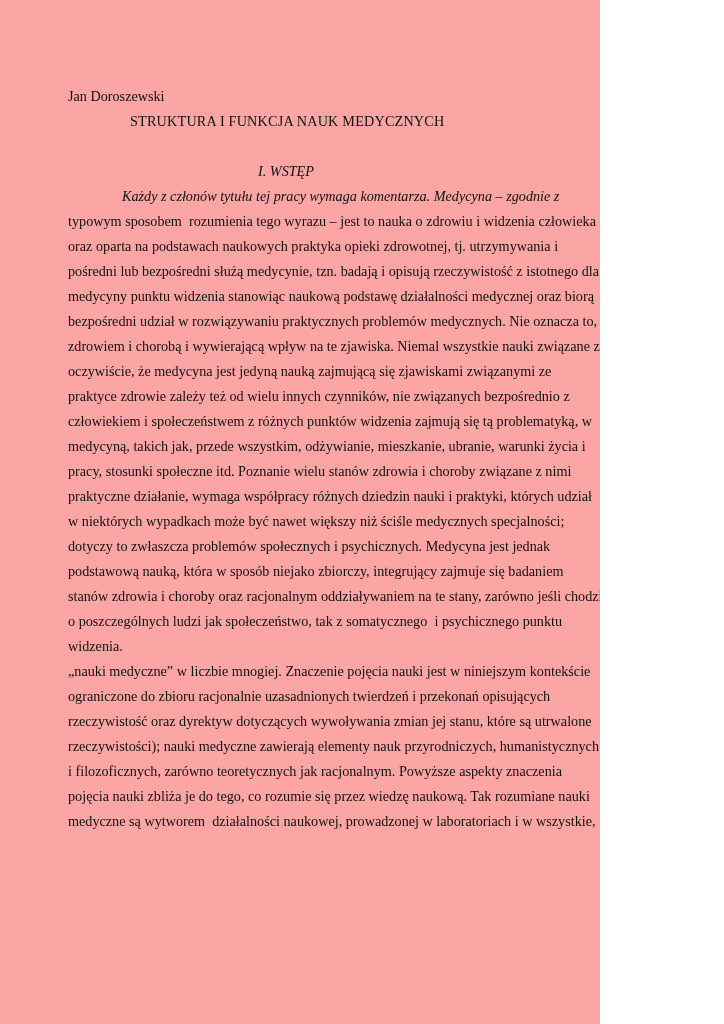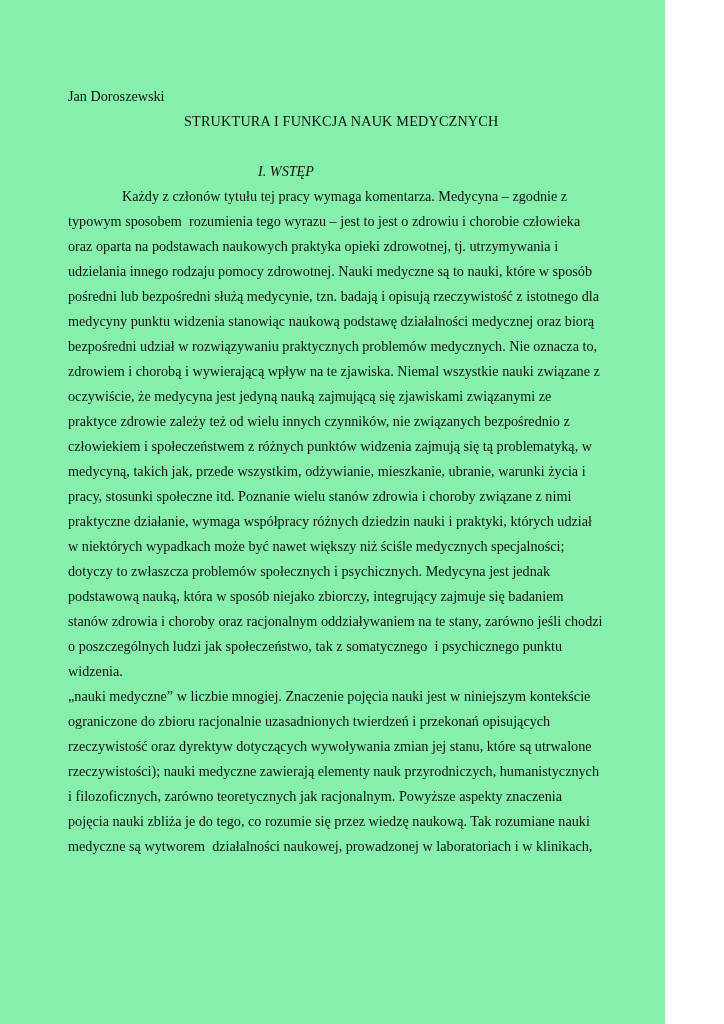--- a/index.html
+++ b/index.html
@@ -3,69 +3,69 @@
 <meta charset="utf-8">
 <title>Dokument</title>
 <style>
   html, body {
     margin: 0;
     padding: 0;
     background: #ffffff;
   }
   .page {
     position: relative;
-    width: 665px;
+    width: 600px;
     height: 1024px;
-    background: #86efac;
+    background: #fca5a5;
     color: #111111;
     font-family: "Liberation Serif", "DejaVu Serif", serif;
     font-size: 14.2px;
     line-height: 25px;
     box-sizing: border-box;
     padding: 84px 51px 0 68px;
     overflow: hidden;
   }
   .author-line,
   .doc-title,
   .section-heading,
   .blank-line,
   .text-line {
     white-space: pre;       
     height: 25px;
   }
   .doc-title {
-    margin-left: 116px;     
+    margin-left: 62px;     
     letter-spacing: 0.2px;
   }
   .section-heading {
     margin-left: 190px;     
     font-style: italic;
   }
   .text-line.indent {
     padding-left: 54px;     
+    font-style: italic;
   }
 </style>
 </head>
 <body>
 
 <div class="page">
   <div class="author-line">Jan Doroszewski</div>
 
   <div class="doc-title">STRUKTURA I FUNKCJA NAUK MEDYCZNYCH</div>
 
   <div class="blank-line"></div>
 
   <div class="section-heading">I. WSTĘP</div>
 
   <div id="doc-body">
       <div>
         <div class="text-line indent">Każdy z członów tytułu tej pracy wymaga komentarza. Medycyna – zgodnie z</div>
-        <div class="text-line">typowym sposobem  rozumienia tego wyrazu – jest to jest o zdrowiu i chorobie człowieka</div>
+        <div class="text-line">typowym sposobem  rozumienia tego wyrazu – jest to nauka o zdrowiu i widzenia człowieka</div>
         <div class="text-line">oraz oparta na podstawach naukowych praktyka opieki zdrowotnej, tj. utrzymywania i</div>
-        <div class="text-line">udzielania innego rodzaju pomocy zdrowotnej. Nauki medyczne są to nauki, które w sposób</div>
         <div class="text-line">pośredni lub bezpośredni służą medycynie, tzn. badają i opisują rzeczywistość z istotnego dla</div>
         <div class="text-line">medycyny punktu widzenia stanowiąc naukową podstawę działalności medycznej oraz biorą</div>
         <div class="text-line">bezpośredni udział w rozwiązywaniu praktycznych problemów medycznych. Nie oznacza to,</div>
         <div class="text-line">zdrowiem i chorobą i wywierającą wpływ na te zjawiska. Niemal wszystkie nauki związane z</div>
         <div class="text-line">oczywiście, że medycyna jest jedyną nauką zajmującą się zjawiskami związanymi ze</div>
         <div class="text-line">praktyce zdrowie zależy też od wielu innych czynników, nie związanych bezpośrednio z</div>
         <div class="text-line">człowiekiem i społeczeństwem z różnych punktów widzenia zajmują się tą problematyką, w</div>
         <div class="text-line">medycyną, takich jak, przede wszystkim, odżywianie, mieszkanie, ubranie, warunki życia i</div>
         <div class="text-line">pracy, stosunki społeczne itd. Poznanie wielu stanów zdrowia i choroby związane z nimi</div>
         <div class="text-line">praktyczne działanie, wymaga współpracy różnych dziedzin nauki i praktyki, których udział</div>
@@ -76,16 +76,16 @@
         <div class="text-line">o poszczególnych ludzi jak społeczeństwo, tak z somatycznego  i psychicznego punktu</div>
         <div class="text-line">widzenia.</div>
       </div>
       <div>
         <div class="text-line">„nauki medyczne” w liczbie mnogiej. Znaczenie pojęcia nauki jest w niniejszym kontekście</div>
         <div class="text-line">ograniczone do zbioru racjonalnie uzasadnionych twierdzeń i przekonań opisujących</div>
         <div class="text-line">rzeczywistość oraz dyrektyw dotyczących wywoływania zmian jej stanu, które są utrwalone</div>
         <div class="text-line">rzeczywistości); nauki medyczne zawierają elementy nauk przyrodniczych, humanistycznych</div>
         <div class="text-line">i filozoficznych, zarówno teoretycznych jak racjonalnym. Powyższe aspekty znaczenia</div>
         <div class="text-line">pojęcia nauki zbliża je do tego, co rozumie się przez wiedzę naukową. Tak rozumiane nauki</div>
-        <div class="text-line">medyczne są wytworem  działalności naukowej, prowadzonej w laboratoriach i w klinikach,</div>
+        <div class="text-line">medyczne są wytworem  działalności naukowej, prowadzonej w laboratoriach i w wszystkie,</div>
       </div>
     </div>
 </div>
 
 </body></html>

